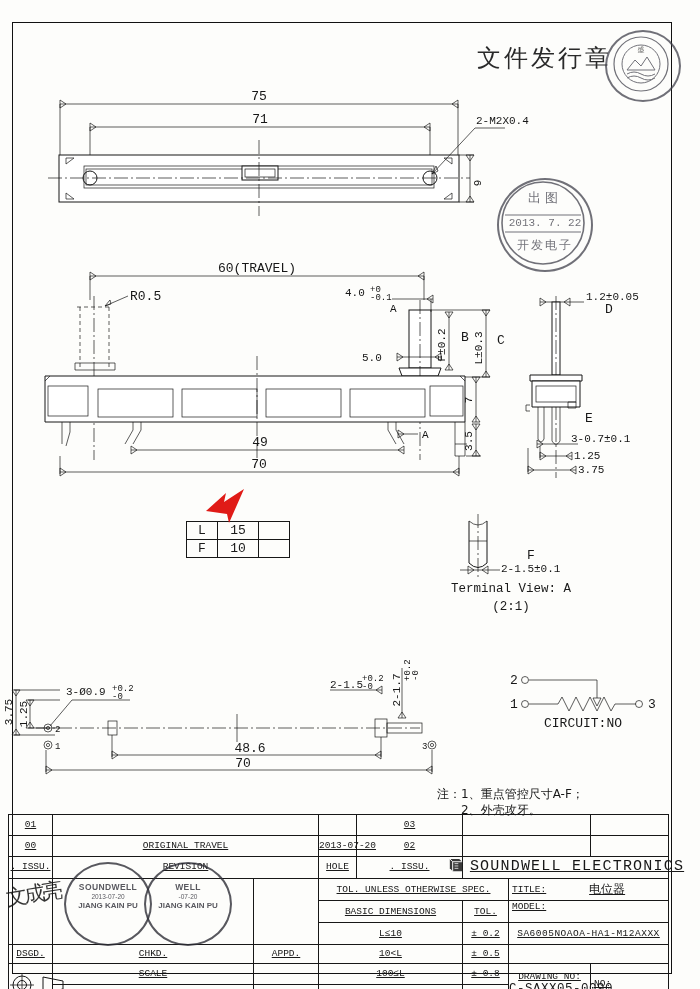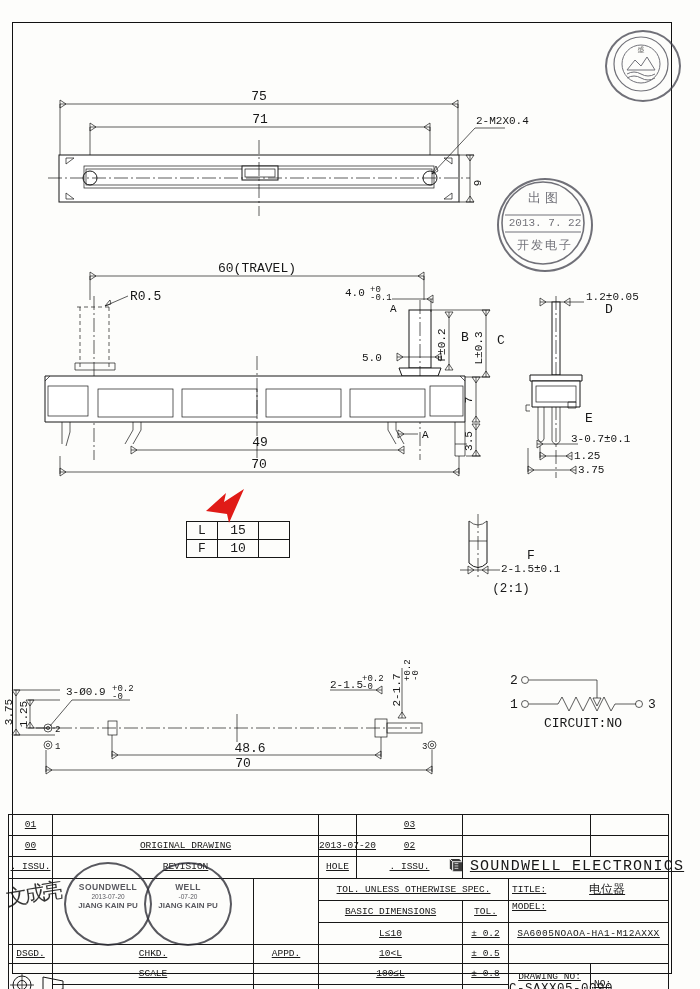--- a/index.html
+++ b/index.html
@@ -99,20 +99,21 @@
 
   .arrow-red{position:absolute;left:203px;top:487px;}
 </style>
 </head>
 <body>
 
 <div id="sheet">
 
   <div class="frame"></div>
 
+  <div class="hdr-cn">文件发行章</div>
 
   <div class="stamp stamp-logo">
     <svg width="68" height="64" viewBox="0 0 68 64" style="position:absolute;left:0;top:0;">
       <circle cx="34" cy="32" r="27" fill="none" stroke="#3b3b46" stroke-width="1.2"></circle>
       <circle cx="34" cy="32" r="19" fill="none" stroke="#3b3b46" stroke-width="1"></circle>
       <path d="M20 38 L28 28 L34 34 L40 25 L48 38 Z" fill="none" stroke="#3b3b46" stroke-width="1"></path>
       <path d="M20 42 q7 -4 14 0 q7 4 14 0" fill="none" stroke="#3b3b46" stroke-width="1"></path>
       <path d="M20 46 q7 -4 14 0 q7 4 14 0" fill="none" stroke="#3b3b46" stroke-width="1"></path>
       <text x="34" y="20" text-anchor="middle" font-size="7" fill="#3b3b46" class="cn">盛</text>
     </svg>
@@ -423,24 +424,29 @@
   </div>
 
   <div class="arrow-red">
     <svg width="44" height="42" viewBox="0 0 44 42">
       <path id="arrowPath" d="M3 24 L23 6 L21 15 L41 2 L26 36 L24 27 Z" fill="#e01b17"></path>
     </svg>
   </div>
 
   <div style="position:absolute;left:431px;top:580px;width:160px;text-align:center;
               font-family:'Liberation Mono',monospace;font-size:12.5px;line-height:1.45;">
+    <div>Terminal View: A</div>
     <div>(2:1)</div>
   </div>
 
 
+  <div class="notes">
+    <div><span>注：</span><span>1、重点管控尺寸A-F；</span></div>
+    <div class="l2"><span>2、外壳攻牙。</span></div>
+  </div>
 
   <div class="tb">
     <table>
       <colgroup>
         <col style="width:44px">
           <col style="width:201px">
           <col style="width:65px">
         <col style="width:38px">
           <col style="width:106px">
           <col style="width:46px">
@@ -453,21 +459,21 @@
           <td>01</td>
           <td colspan="2"></td>
           <td></td>
           <td>03</td>
           <td colspan="2"></td>
           <td></td>
         </tr>
 
         <tr style="height:20px;">
           <td>00</td>
-          <td colspan="2">ORIGINAL  DRAWING</td>
+          <td colspan="2">ORIGINAL  TRAVEL</td>
           <td>2013-07-20</td>
           <td>02</td>
           <td colspan="2"></td>
           <td></td>
         </tr>
 
         <tr style="height:19px;">
           <td>. ISSU.</td>
           <td colspan="2">REVISION</td>
           <td>HOLE</td>

